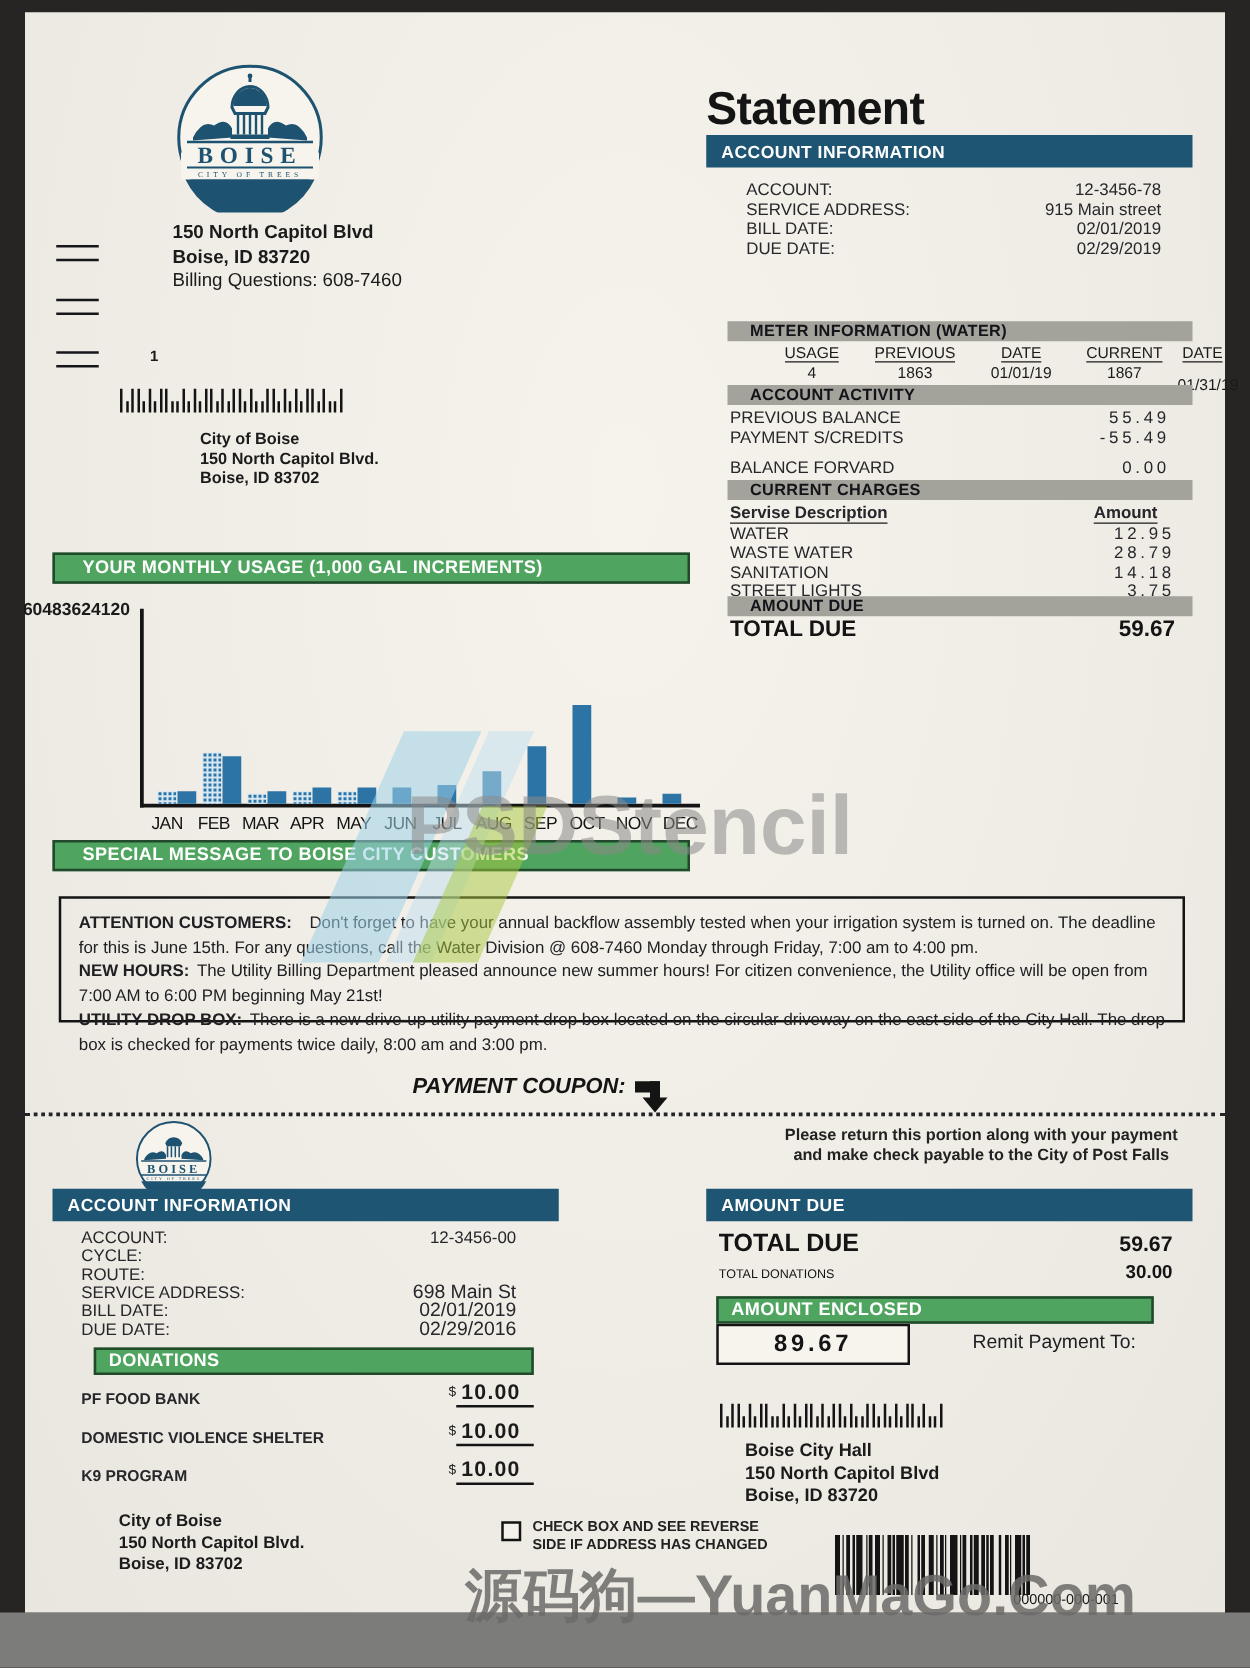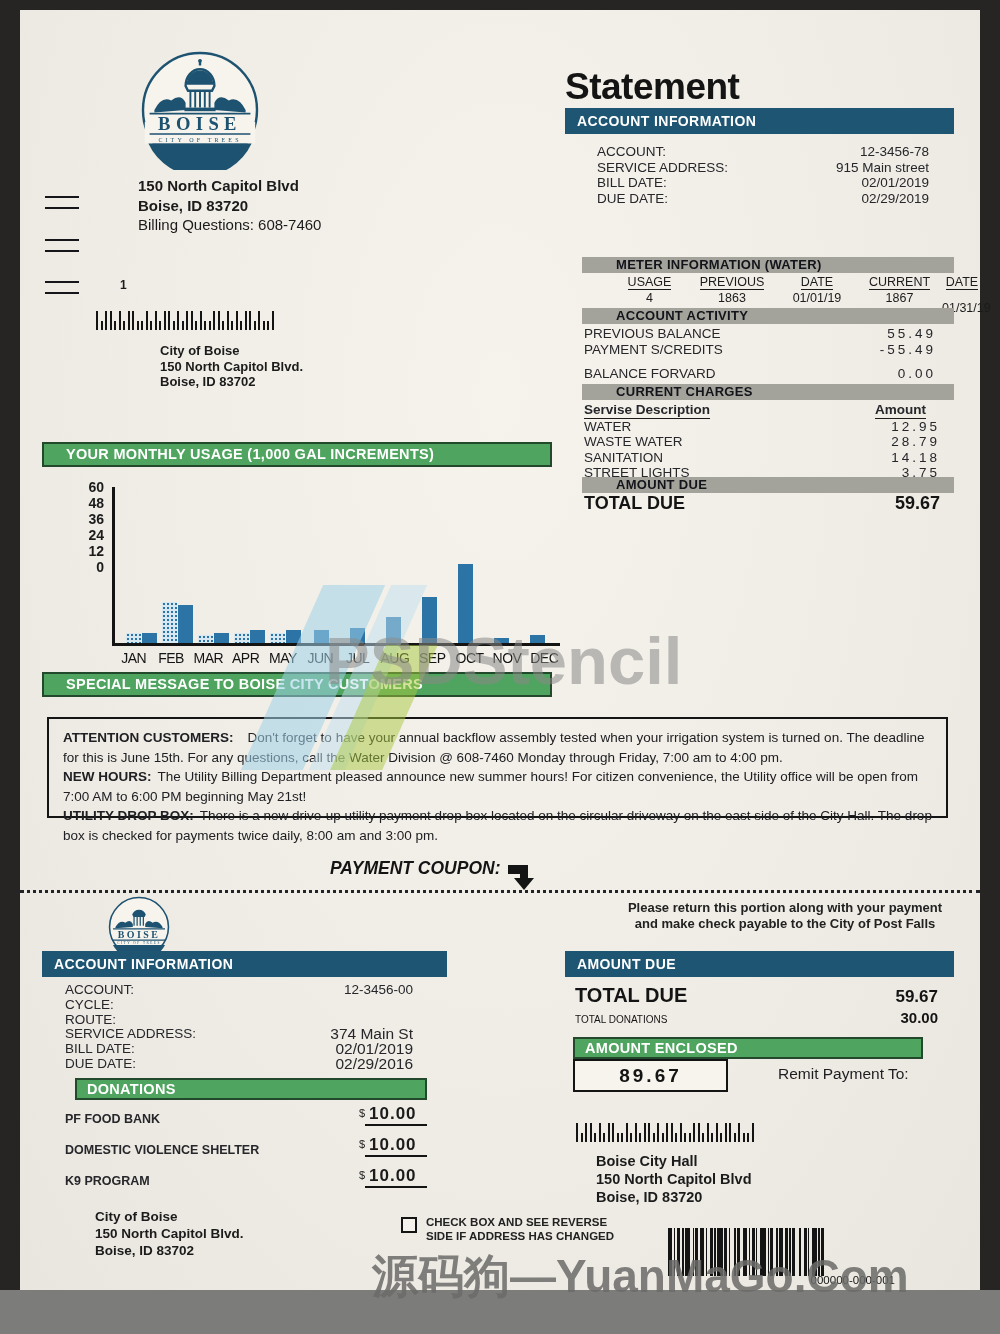--- a/index.html
+++ b/index.html
@@ -3,35 +3,35 @@
 <meta charset="utf-8">
 <style>
   *{margin:0;padding:0;box-sizing:border-box}
   body{background:#1c1c1a;font-family:"Liberation Sans","DejaVu Sans",sans-serif;color:#1b1b1b}
   .page{position:relative;width:1000px;height:1334px;margin:0 auto;background:#262523;overflow:hidden}
   .paper{position:absolute;left:20px;top:10px;width:960px;height:1280px;background:#f1eee7;
          background-image:radial-gradient(ellipse at 50% 30%,#f6f3ec 0%,#efece5 60%,#e9e6df 100%),
          linear-gradient(115deg,rgba(0,0,0,0.02) 0%,rgba(255,255,255,0.03) 40%,rgba(0,0,0,0.025) 70%);}
   .abs{position:absolute}
   .blue-bar{background:#1d5572;color:#fff;font-weight:bold;font-size:14px;line-height:26px;padding-left:12px;letter-spacing:.4px}
-  .gray-bar{background:#a3a29b;color:#13131a;font-weight:bold;font-size:13px;line-height:16px;padding-left:34px;letter-spacing:.3px}
+  .gray-bar{background:#a3a29b;color:#13131a;font-weight:bold;font-size:13px;line-height:16px;padding-left:18px;letter-spacing:.3px}
   .green-bar{background:#4fa45f;border:2px solid #23492d;color:#fff;font-weight:bold;font-size:14.5px;letter-spacing:.3px}
   .kv{display:flex;justify-content:space-between;font-size:13.5px;line-height:15.5px;color:#26262b}
   .num{letter-spacing:3px;white-space:nowrap}
   .u{border-bottom:1.5px solid #1b1b1b}
   .regmark{position:absolute;width:34px;height:2px;background:#15151a}
   
   .plot{display:flex;align-items:flex-end;border-left:3px solid #141414;border-bottom:3px solid #141414;padding:0 4px 0 8px}
   .bar-group{flex:1;display:flex;justify-content:center;align-items:flex-end;gap:1px}
   .bar{width:15px}
   .bar.solid{background:#2c74a6}
   .bar.dotted{background-color:#d8e8f3;background-image:radial-gradient(#2c74a6 40%,rgba(0,0,0,0) 42%);background-size:4px 4px}
   .x-labels{display:flex}
   .x-label{flex:1;text-align:center;font-size:14px;letter-spacing:-.5px;color:#141414}
-  .y-ticks{display:flex;flex-direction:column;justify-content:flex-start;text-align:right;font-weight:bold;font-size:14px}
+  .y-ticks{display:flex;justify-content:flex-end;text-align:right;font-weight:bold;font-size:14px}
   .y-tick{height:16px;line-height:16px}
   
   .postal{display:flex;align-items:flex-end;gap:2.5px}
   .pb{width:2px;height:9px;background:#141414}
   .pb.tall{height:19px}
   .code128{display:flex;align-items:flex-start;height:48px;overflow:hidden}
   .cb{height:48px}
   
   .notice{border:2px solid #141414;padding:9px 14px;font-size:13.5px;line-height:19.5px;color:#202024}
   .notice b{margin-right:6px}
@@ -336,21 +336,21 @@
       <div class="kv" style="line-height:14.8px">
           <span>CYCLE:</span>
           <span></span>
         </div>
       <div class="kv" style="line-height:14.8px">
           <span>ROUTE:</span>
           <span></span>
         </div>
       <div class="kv" style="line-height:14.8px">
           <span>SERVICE ADDRESS:</span>
-          <span style="font-size:15.5px;line-height:14.8px">374 Main St</span>
+          <span style="font-size:15.5px;line-height:14.8px">698 Main St</span>
         </div>
       <div class="kv" style="line-height:14.8px">
           <span>BILL DATE:</span>
           <span style="font-size:15.5px;line-height:14.8px">02/01/2019</span>
         </div>
       <div class="kv" style="line-height:14.8px">
           <span>DUE DATE:</span>
           <span style="font-size:15.5px;line-height:14.8px">02/29/2016</span>
         </div>
     </div>

